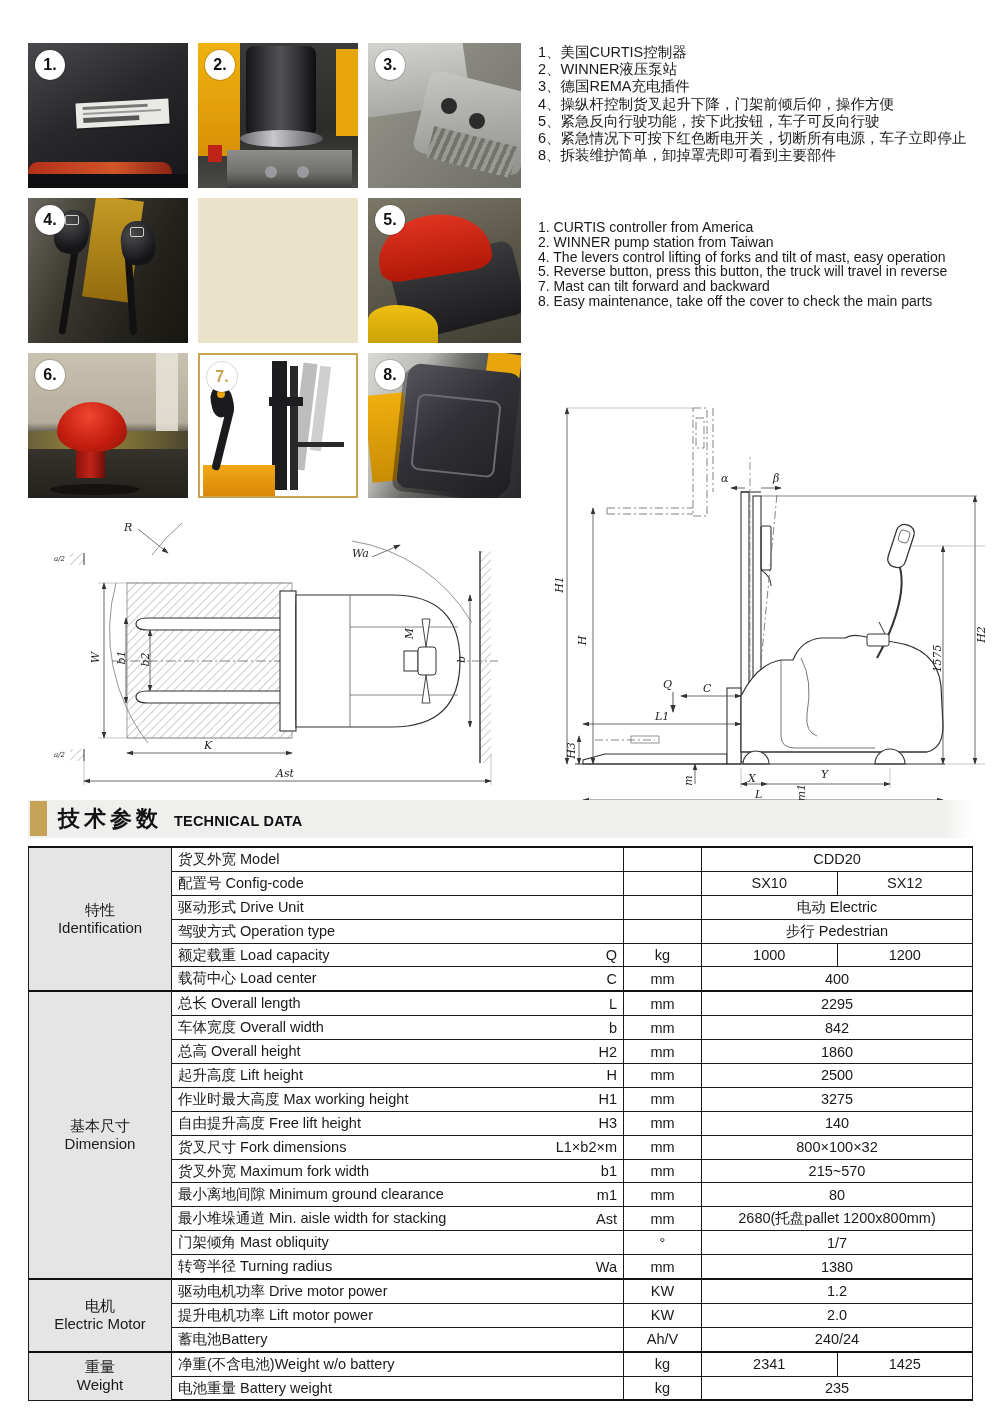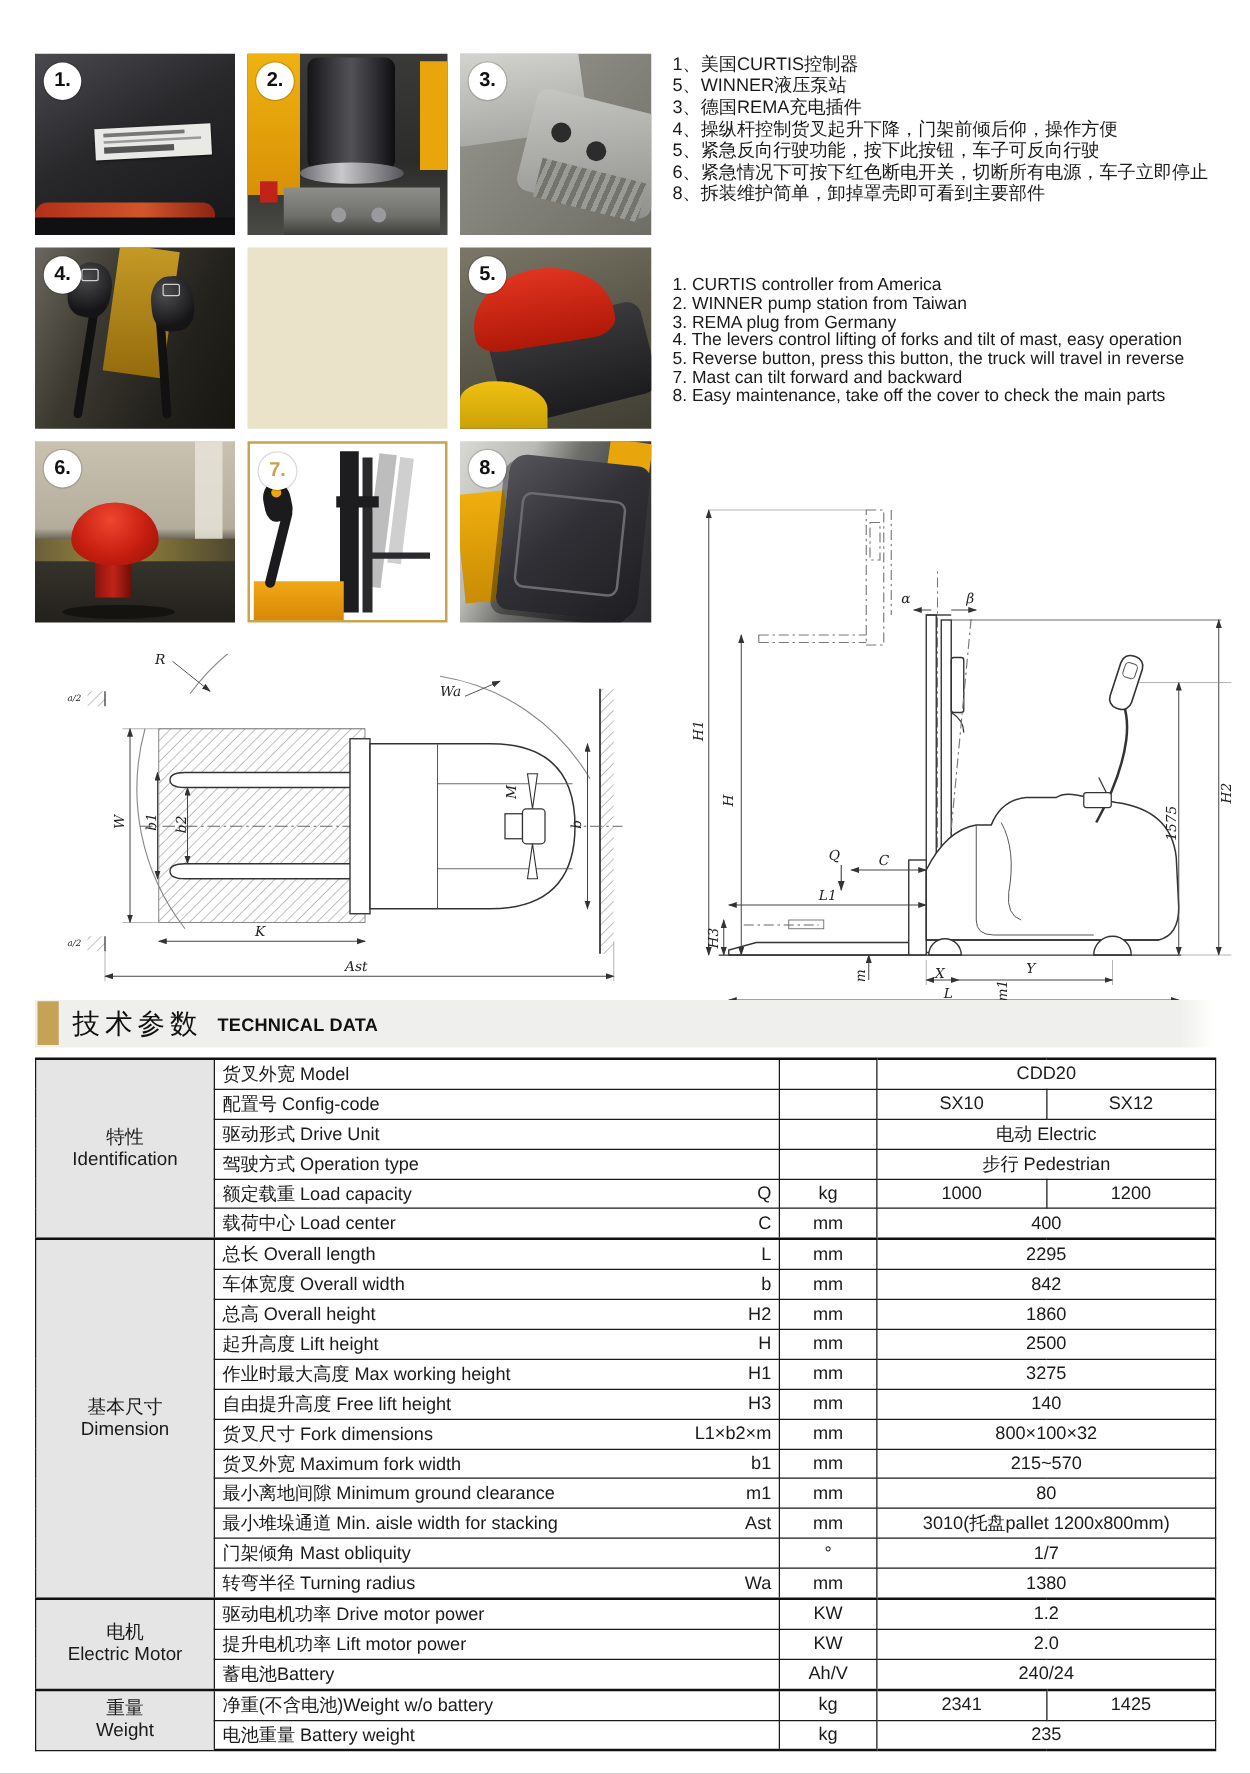--- a/index.html
+++ b/index.html
@@ -100,21 +100,21 @@
   .drawing{position:absolute;}
   .drw-top{left:52px;top:523px;width:452px;height:278px;}
   .drw-side{left:545px;top:396px;width:448px;height:414px;}
   .dlab{position:absolute;font-family:"DejaVu Serif","Liberation Serif",serif;font-style:italic;font-size:11px;color:#222;white-space:nowrap;}
   .dlab.rot{transform:rotate(-90deg);transform-origin:center;}
   .dlab.tiny{font-size:7px;}
   
   .sec-header{position:absolute;left:28px;top:800px;width:944px;height:38px;
     background:linear-gradient(90deg,#efefed 0 97%,rgba(239,239,237,0) 100%);}
   .gold-square{position:absolute;left:2px;top:1px;width:17px;height:35px;background:#c6a257;}
-  .sec-title-cn{position:absolute;left:30px;top:4px;font-size:22px;font-weight:normal;letter-spacing:4px;color:#111;}
+  .sec-title-cn{position:absolute;left:30px;top:4px;font-size:22px;font-weight:bold;letter-spacing:4px;color:#111;}
   .sec-title-en{position:absolute;left:146px;top:13px;font-size:14.5px;font-weight:bold;color:#111;letter-spacing:0.2px;}
   
   .spec-table{position:absolute;left:28px;top:846px;width:944px;border-collapse:collapse;table-layout:fixed;}
   .spec-table td{border:1px solid #1a1a1a;height:22.9px;padding:0 6px;font-size:14.5px;overflow:hidden;white-space:nowrap;}
   .spec-table td.cat{background:#e5e5e5;text-align:center;font-size:15px;line-height:18px;padding:0 2px;}
   .spec-table td.unit,.spec-table td.val{text-align:center;padding:0 2px;}
   .spec-table tr.sec-top td{border-top:2.5px solid #111;}
   .spec-table tr.tbl-bottom td{border-bottom:2.5px solid #111;}
   .nmwrap{display:flex;justify-content:space-between;align-items:center;}
   .nmwrap .sym{padding-left:4px;}
@@ -196,31 +196,30 @@
       <div class="shape p8-yl"></div>
         <div class="shape p8-yr"></div>
       <div class="shape p8-cov"></div>
         <div class="shape p8-edge"></div>
       <div class="badge">8.</div>
     </div>
   </div>
 
   <div class="features-cn">
       <div class="feat-line">1、美国CURTIS控制器</div>
-      <div class="feat-line">5、WINNER液压泵站</div>
+      <div class="feat-line">2、WINNER液压泵站</div>
       <div class="feat-line">3、德国REMA充电插件</div>
       <div class="feat-line">4、操纵杆控制货叉起升下降，门架前倾后仰，操作方便</div>
       <div class="feat-line">5、紧急反向行驶功能，按下此按钮，车子可反向行驶</div>
       <div class="feat-line">6、紧急情况下可按下红色断电开关，切断所有电源，车子立即停止</div>
       <div class="feat-line">8、拆装维护简单，卸掉罩壳即可看到主要部件</div>
     </div>
   <div class="features-en">
       <div class="feat-line">1. CURTIS controller from America</div>
       <div class="feat-line">2. WINNER pump station from Taiwan</div>
-      <div class="feat-line">3. REMA plug from Germany</div>
       <div class="feat-line">4. The levers control lifting of forks and tilt of mast, easy operation</div>
       <div class="feat-line">5. Reverse button, press this button, the truck will travel in reverse</div>
       <div class="feat-line">7. Mast can tilt forward and backward</div>
       <div class="feat-line">8. Easy maintenance, take off the cover to check the main parts</div>
     </div>
 
   <div class="drawing drw-top">
     <svg width="452" height="278" viewBox="0 0 452 278">
       <defs>
         <pattern id="hatch" width="6" height="6" patternUnits="userSpaceOnUse" patternTransform="rotate(45)">
@@ -559,21 +558,21 @@
           <td class="val" colspan="2">80</td>
         </tr>
         <tr>
           <td>
             <div class="nmwrap">
               <span>最小堆垛通道 Min. aisle width for stacking</span>
               <span class="sym">Ast</span>
             </div>
           </td>
           <td class="unit">mm</td>
-          <td class="val" colspan="2">3010(托盘pallet 1200x800mm)</td>
+          <td class="val" colspan="2">2680(托盘pallet 1200x800mm)</td>
         </tr>
         <tr>
           <td>
             <div class="nmwrap">
               <span>门架倾角 Mast obliquity</span>
               <span class="sym"></span>
             </div>
           </td>
           <td class="unit">°</td>
           <td class="val" colspan="2">1/7</td>

